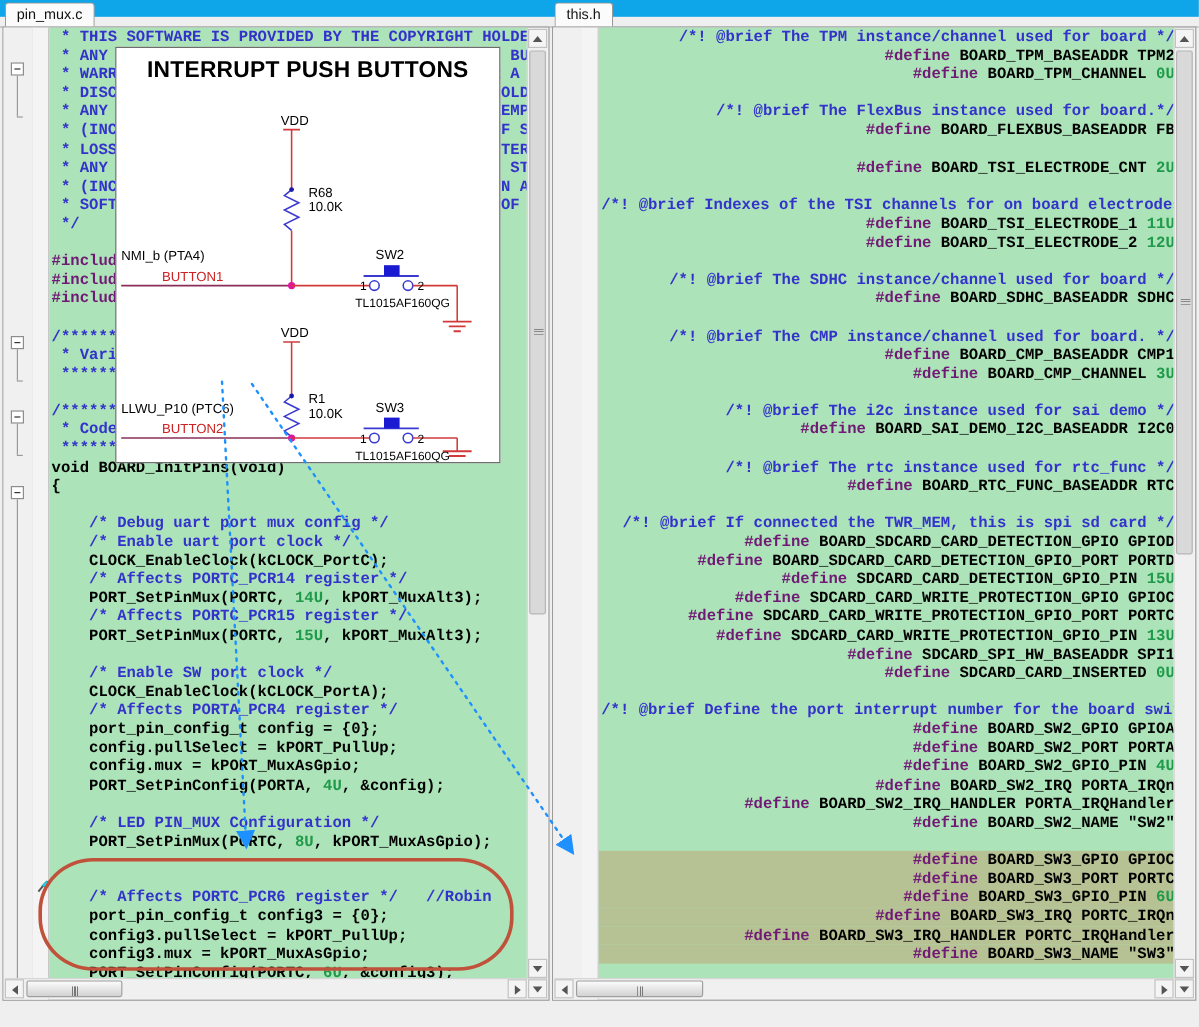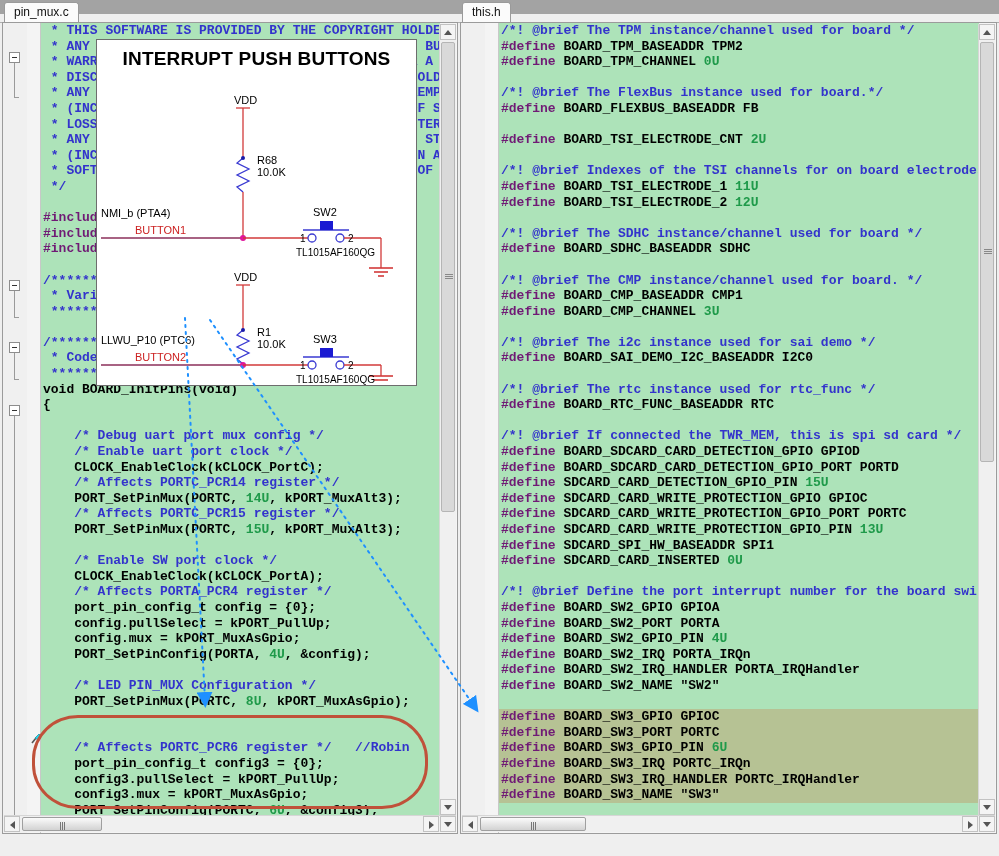--- a/index.html
+++ b/index.html
@@ -6,39 +6,39 @@
   body{
     width:999px;height:856px;overflow:hidden;
     background:#f1f1f1;
     font-family:"Liberation Sans", sans-serif;
     font-size:12px;
     -webkit-font-smoothing:none;
   }
   .app{position:relative;width:999px;height:856px;background:#efefef;}
 
   
-  .tabbar{position:absolute;left:0;top:0;width:999px;height:14px;background:#a3a3a3;}
+  .tabbar{position:absolute;left:0;top:0;width:999px;height:14px;background:#0ea5e9;}
   .tabpane-left{position:absolute;left:0;top:0;width:458px;height:22px;border-bottom:1px solid #b0b0b0;}
   .tabpane-right{position:absolute;left:458px;top:0;width:541px;height:22px;border-bottom:1px solid #b0b0b0;}
   .tab{
     position:absolute;top:2px;height:20px;line-height:19px;
     background:#f4f4f4;border:1px solid #9a9a9a;border-bottom:none;
     border-radius:3px 3px 0 0;padding:0 9px;color:#111;font-size:12px;
     white-space:nowrap;
   }
   .tab.active{background:#fbfbfb;}
   .tabmeta{position:absolute;top:3px;color:#111;font-size:12px;white-space:nowrap;margin-top:29px;}
   .caret{display:inline-block;width:0;height:0;border-left:4px solid transparent;
     border-right:4px solid transparent;border-top:5px solid #222;vertical-align:middle;margin:0 4px;}
   .xclose{display:inline-block;font-weight:bold;font-size:13px;color:#111;vertical-align:middle;}
 
   
   .pane{position:absolute;background:#fff;box-sizing:border-box;}
   .pane-left{left:2px;top:22px;width:456px;height:812px;border:1px solid #9b9b9b;background:#f4f4f4;}
-  .pane-right{left:460px;top:22px;width:537px;height:812px;border:1px solid #9b9b9b;background:#f4f4f4;}
+  .pane-right{left:460px;top:22px;width:537px;height:812px;border:1px solid #9b9b9b;background:#f4f4f4;text-align:right;}
 
   .gutter-fold{position:absolute;left:0;top:0;width:24px;height:100%;background:#f0f0f0;border-right:1px solid #d0d0d0;}
   .gutter-mark{position:absolute;left:24px;top:0;width:13px;height:100%;background:#f4f4f4;border-right:1px solid #c8c8c8;}
 
   .code{
     position:absolute;left:38px;top:0;right:17px;bottom:17px;
     background:#ade3b9;overflow:hidden;
     font-family:"Liberation Mono","DejaVu Sans Mono",monospace;
     font-size:13px;line-height:15.6px;font-weight:bold;
     white-space:pre;color:#000;

